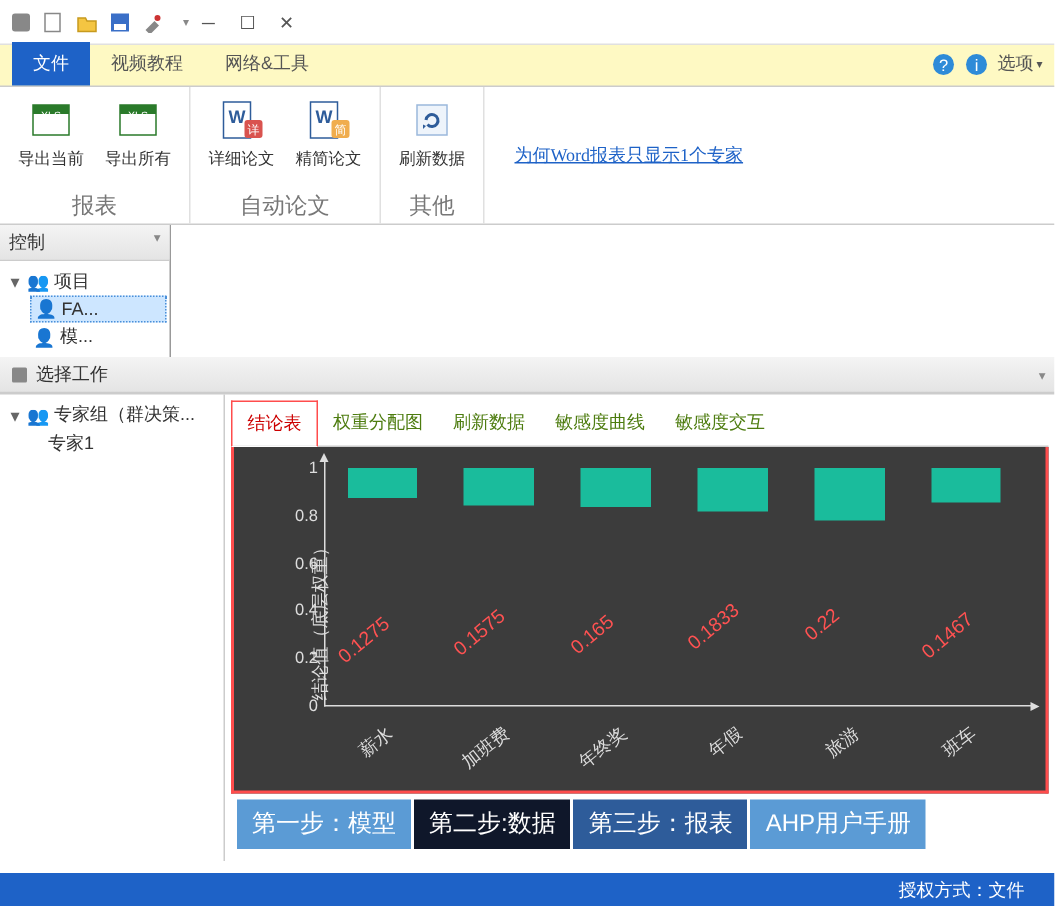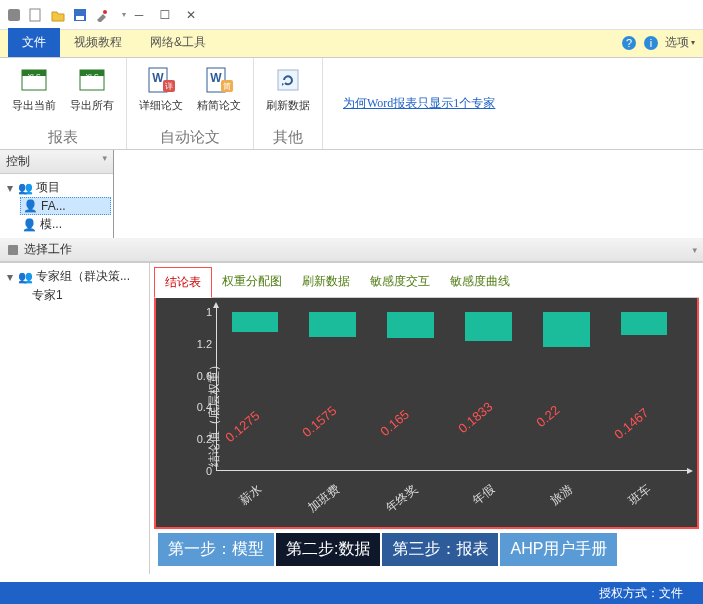--- a/index.html
+++ b/index.html
@@ -257,37 +257,37 @@
           </div>
         <div class="tree-row" style="margin-left:28px">
             <span>专家1</span>
           </div>
       </div>
       <div class="content">
         <div class="subtabs">
           <div class="st active">结论表</div>
           <div class="st">权重分配图</div>
           <div class="st">刷新数据</div>
+          <div class="st">敏感度曲线</div>
           <div class="st">敏感度交互</div>
-          <div class="st">敏感度曲线</div>
         </div>
         <div class="chartwrap">
           <div class="chart-inner">
             <div class="ylabel">结论值（底层权重）</div>
             <div class="plot">
               <div class="axis-line axis-y"></div>
               <div class="arrow-up"></div>
               <div class="axis-line axis-x"></div>
               <div class="arrow-right"></div>
               <div class="yaxis" id="yaxis">
                   <div class="ytick" style="bottom: 0%;">0</div>
                   <div class="ytick" style="bottom: 20%;">0.2</div>
                   <div class="ytick" style="bottom: 40%;">0.4</div>
                   <div class="ytick" style="bottom: 60%;">0.6</div>
-                  <div class="ytick" style="bottom: 80%;">1.2</div>
+                  <div class="ytick" style="bottom: 80%;">0.8</div>
                   <div class="ytick" style="bottom: 100%;">1</div>
                 </div>
               <div class="bars" id="bars">
                   <div class="barcol">
                     <div class="barval" style="bottom: calc(12.75% + 6px); left: 20%;">0.1275</div>
                     <div class="bar" style="height: 12.75%;"></div>
                     <div class="xlbl">薪水</div>
                   </div>
                   <div class="barcol">
                     <div class="barval" style="bottom: calc(15.75% + 6px); left: 20%;">0.1575</div>

